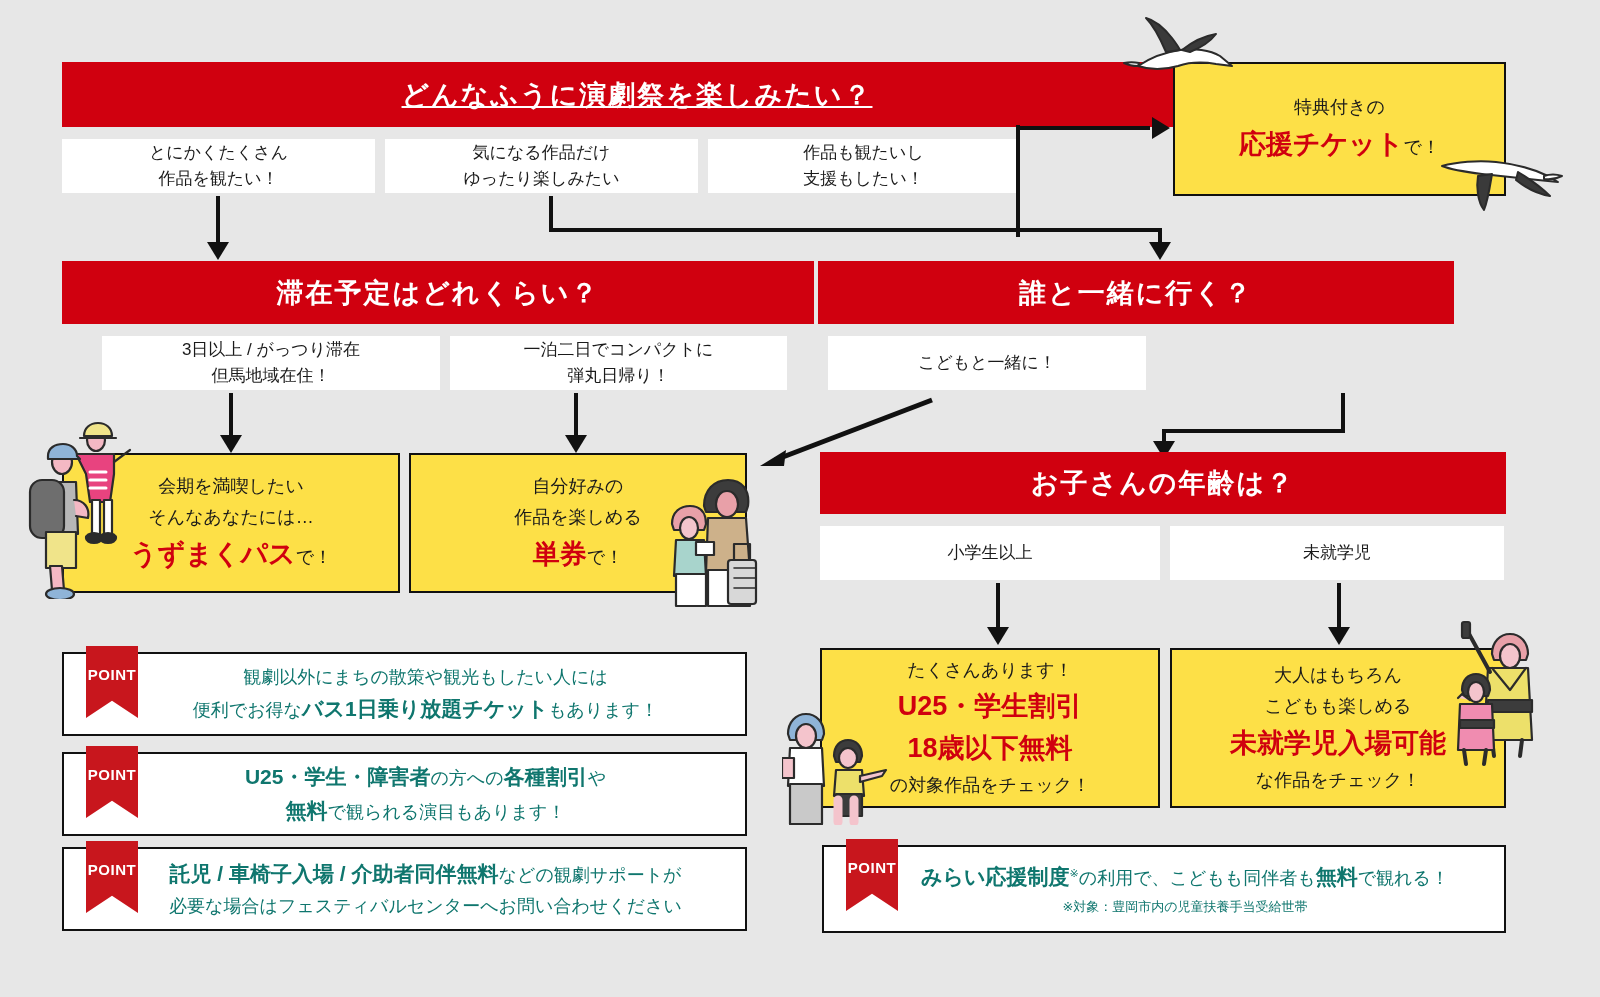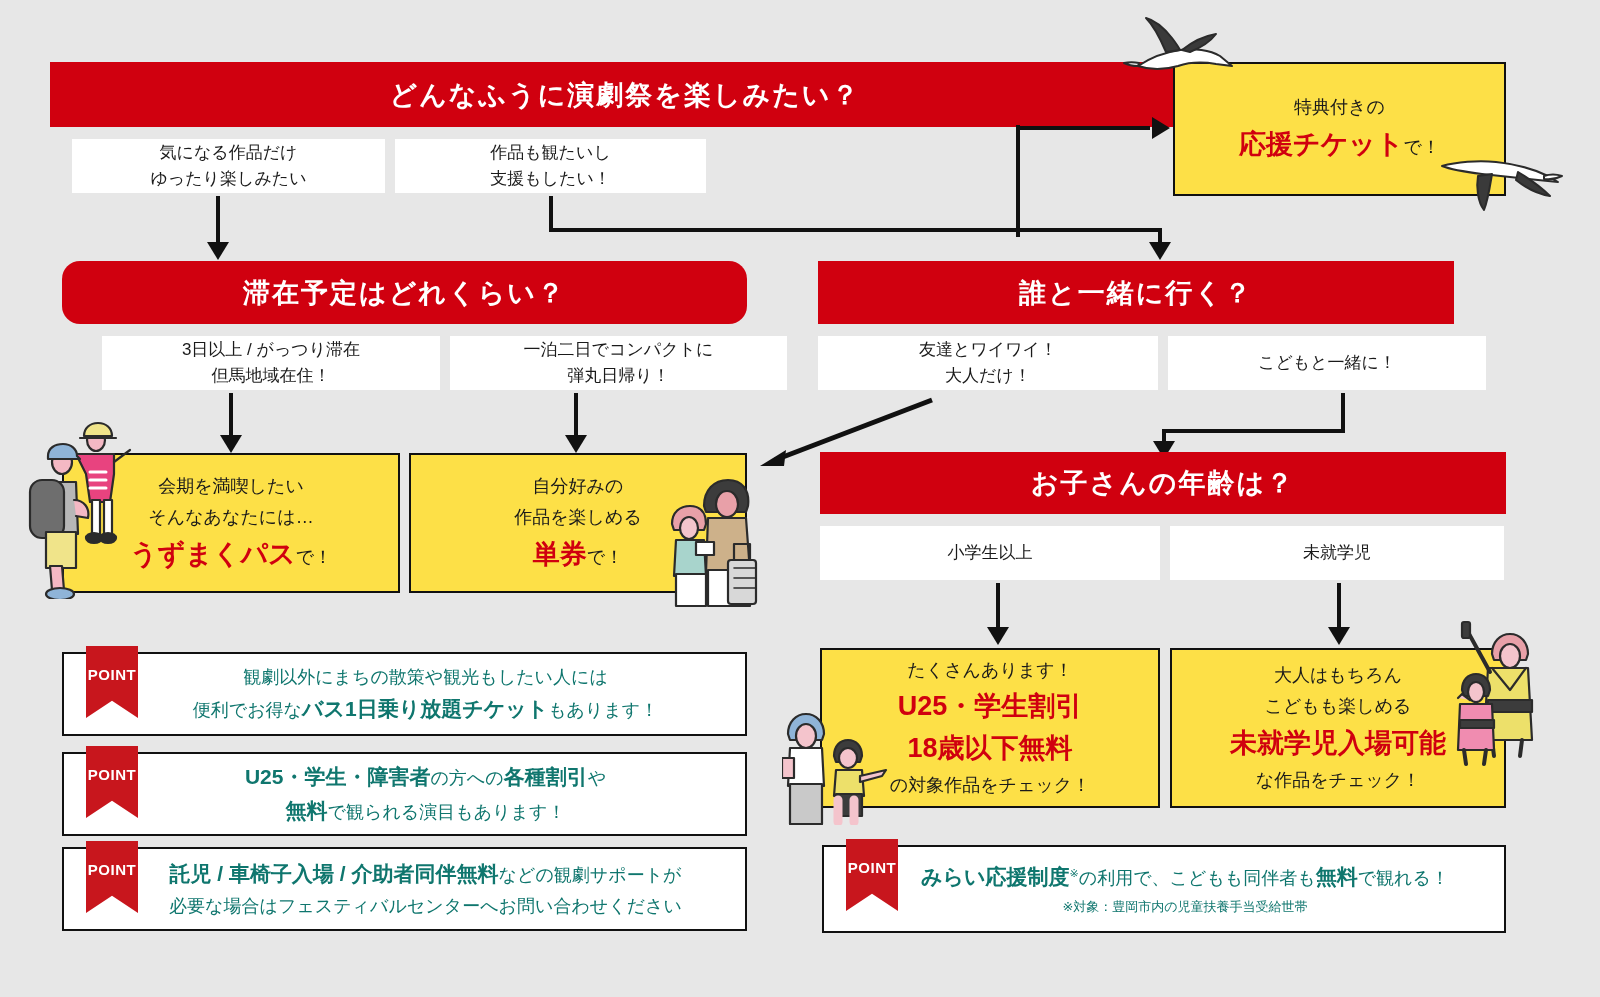--- a/index.html
+++ b/index.html
@@ -87,25 +87,29 @@
   svg.diag { position: absolute; overflow: visible; }
 
   
   .illus { position: absolute; }
 </style>
 </head>
 <body>
 
 <div id="stage">
 
-  <div class="qhead" style="left:50px; top:62px; width:1150px; height:65px;">
+  <div class="qhead" style="left:62px; top:62px; width:1150px; height:65px;text-decoration:underline;">
     <span>どんなふうに演劇祭を楽しみたい？</span>
   </div>
 
   <div class="optrow" style="left:62px; top:139px;">
+    <div class="opt" style="width:313px;height:54px;">
+      <span>とにかくたくさん</span>
+      <span>作品を観たい！</span>
+    </div>
     <div style="width:10px"></div>
     <div class="opt" style="width:313px;height:54px;">
       <span>気になる作品だけ</span>
       <span>ゆったり楽しみたい</span>
     </div>
     <div style="width:10px"></div>
     <div class="opt" style="width:311px;height:54px;">
       <span>作品も観たいし</span>
       <span>支援もしたい！</span>
     </div>
@@ -153,45 +157,41 @@
     <div class="arrowhead" style="left:207px; top:242px;"></div>
   </div>
 
   <div class="conn">
     <div class="vline" style="left:549px; top:196px; height:36px;"></div>
     <div class="hline" style="left:549px; top:228px; width:613px;"></div>
     <div class="vline" style="left:1158px; top:228px; height:16px;"></div>
     <div class="arrowhead" style="left:1149px; top:242px;"></div>
   </div>
 
-  <div class="qhead" style="left:62px; top:261px; width:685px; height:63px;border-radius:18px;">
+  <div class="qhead" style="left:62px; top:261px; width:752px; height:63px;">
     <span>滞在予定はどれくらい？</span>
   </div>
 
   <div class="optrow" style="left:62px; top:336px;margin-left:40px;">
     <div class="opt" style="width:338px;height:54px;">
       <span>3日以上 / がっつり滞在</span>
       <span>但馬地域在住！</span>
     </div>
     <div style="width:10px"></div>
     <div class="opt" style="width:337px;height:54px;">
       <span>一泊二日でコンパクトに</span>
       <span>弾丸日帰り！</span>
     </div>
   </div>
 
   <div class="qhead" style="left:818px; top:261px; width:636px; height:63px;">
     <span>誰と一緒に行く？</span>
   </div>
 
   <div class="optrow" style="left:818px; top:336px;">
-    <div class="opt" style="width:340px;height:54px;">
-      <span>友達とワイワイ！</span>
-      <span>大人だけ！</span>
-    </div>
     <div style="width:10px"></div>
     <div class="opt" style="width:318px;height:54px;">
       <span>こどもと一緒に！</span>
     </div>
   </div>
 
   <div class="conn">
     <div class="vline" style="left:229px; top:393px; height:44px;"></div>
     <div class="arrowhead" style="left:220px; top:435px;"></div>
   </div>

